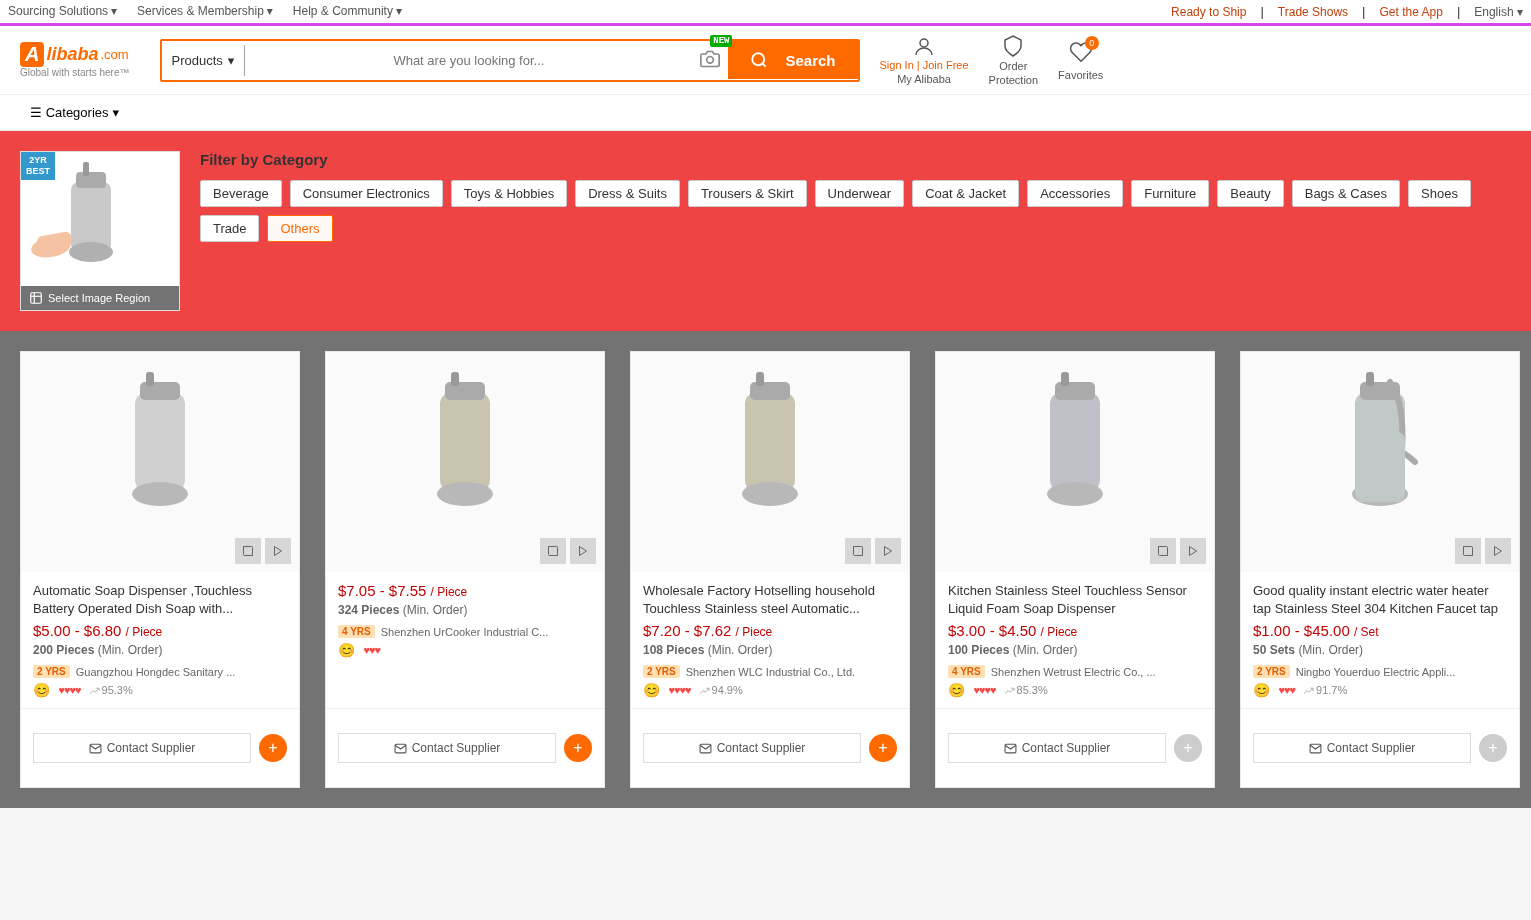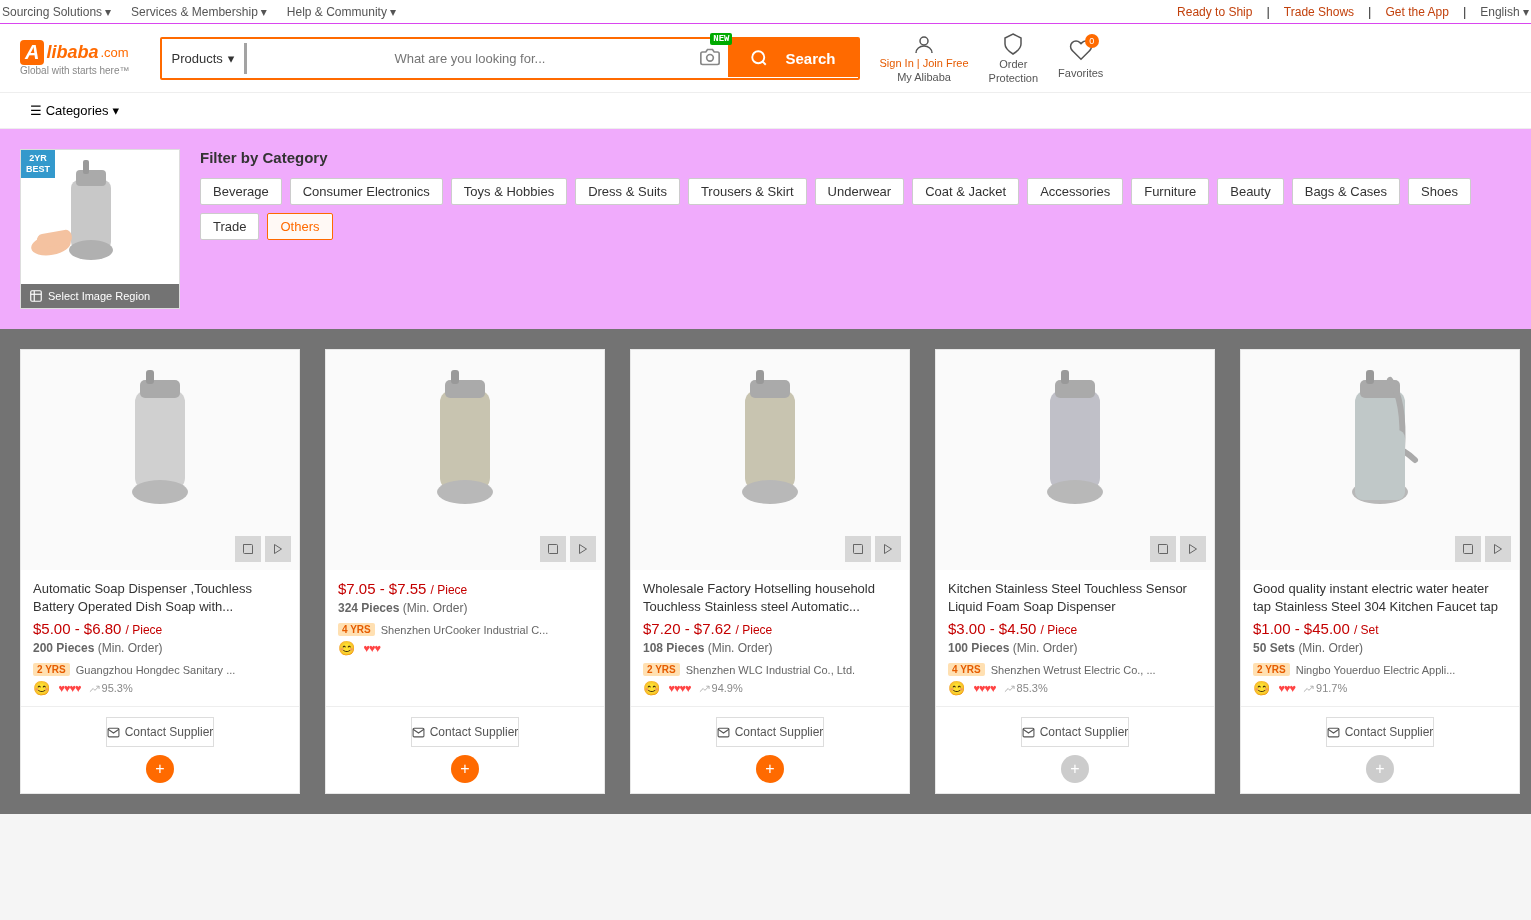--- a/index.html
+++ b/index.html
@@ -1,49 +1,49 @@
 <!DOCTYPE html>
 <html><head>
   <meta charset="utf-8">
   <style>
     * { margin: 0; padding: 0; box-sizing: border-box; }
     body { font-family: Arial, sans-serif; font-size: 13px; background: #f5f5f5; color: #333; }
 
     
-    .top-nav { background: #fff; border-bottom: 1px solid #d946ef; padding: 4px 2px; display: flex; justify-content: space-between; align-items: flex-end; }
+    .top-nav { background: #fff; border-bottom: 3px solid #d946ef; padding: 4px 8px; display: flex; justify-content: space-between; align-items: flex-start; }
     .top-nav-left { display: flex; gap: 20px; align-items: center; }
     .top-nav-left a { color: #555; text-decoration: none; font-size: 12px; display: flex; align-items: center; gap: 3px; }
     .top-nav-right { display: flex; gap: 14px; align-items: center; }
     .top-nav-right a { color: #555; font-size: 12px; text-decoration: none; }
     .top-nav-right a.highlight { color: #c2410c; }
 
     
     .main-nav { background: #fff; padding: 8px 20px; display: flex; align-items: center; gap: 0; border-bottom: 1px solid #eee; }
     .logo-area { display: flex; flex-direction: column; align-items: flex-start; margin-right: 30px; }
     .logo-text { font-size: 22px; font-weight: bold; color: #ff6a00; display: flex; align-items: center; gap: 2px; }
     .logo-sub { font-size: 10px; color: #888; }
 
     .search-section { display: flex; align-items: center; flex: 2; max-width: 700px; border: 2px solid #ff6a00; border-radius: 2px; }
-    .search-dropdown { padding: 8px 10px; border-right: 3px solid #a3a3a3; background: #fff; cursor: pointer; font-size: 13px; display: flex; gap: 5px; white-space: nowrap; }
+    .search-dropdown { padding: 8px 10px; border-right: 1px solid #a3a3a3; background: #fff; cursor: pointer; font-size: 13px; display: flex; gap: 5px; white-space: nowrap; }
     .search-input { flex: 1; padding: 8px 10px; border: none; outline: none; font-size: 13px; text-align: center; }
     .search-cam { padding: 8px; cursor: pointer; color: #888; position: relative; }
     .new-badge { position: absolute; top: -6px; right: -4px; background: #00aa00; color: #fff; font-size: 9px; padding: 1px 3px; border-radius: 2px; font-weight: bold; font-family: Liberation Mono, monospace; }
     .search-btn { background: #ff6a00; color: #fff; border: none; padding: 0 22px; height: 38px; font-size: 15px; font-weight: bold; cursor: pointer; display: flex; align-items: center; gap: 17px; }
 
     .right-icons { display: flex; align-items: center; gap: 20px; margin-left: 20px; }
     .icon-item { display: flex; flex-direction: column; align-items: center; cursor: pointer; position: relative; }
     .icon-item .icon-label { font-size: 11px; color: #555; margin-top: 2px; }
     .fav-count { position: absolute; top: -4px; right: -6px; background: #ff6a00; color: #fff; border-radius: 50%; width: 14px; height: 14px; font-size: 9px; display: flex; align-items: center; justify-content: center; }
 
     
     .cat-nav { background: #fff; padding: 6px 20px; display: flex; align-items: center; gap: 8px; border-bottom: 1px solid #eee; }
     .cat-btn { padding: 4px 10px; border: none; background: none; cursor: pointer; font-size: 13px; display: flex; align-items: center; gap: 4px; }
 
     
-    .image-search-area { background: #f0abfc; padding: 20px 20px; display: flex; align-items: flex-start; gap: 20px; }
+    .image-search-area { background: #ef4444; padding: 20px 20px; display: flex; align-items: flex-start; gap: 20px; }
     .image-preview { width: 160px; height: 160px; position: relative; background: #fff; border: 1px solid #ddd; overflow: hidden; flex-shrink: 0; }
     .img-overlay { position: absolute; bottom: 0; left: 0; right: 0; background: rgba(0,0,0,0.55); color: #fff; font-size: 11px; padding: 5px 8px; display: flex; align-items: center; gap: 5px; cursor: pointer; }
     .corner-badge { position: absolute; top: 0; left: 0; background: #3399cc; color: #fff; font-size: 9px; font-weight: bold; padding: 3px 5px; line-height: 1.2; text-align: center; }
 
     .filter-section { flex: 1; }
     .filter-title { font-size: 15px; font-weight: bold; color: #333; margin-bottom: 12px; }
     .filter-tags { display: flex; flex-wrap: wrap; gap: 8px; align-items: center; }
     .filter-tag { padding: 5px 12px; border: 1px solid #ccc; background: #fff; border-radius: 2px; cursor: pointer; font-size: 13px; color: #333; white-space: nowrap; }
     .filter-tag.active { border-color: #ff6a00; background: #fff9f5; color: #ff6a00; }
 
@@ -59,21 +59,21 @@
     .product-price { font-size: 15px; color: #c40000; font-weight: 500; }
     .product-moq { font-size: 12px; color: #666; font-weight: bold; }
     .product-moq span { font-weight: normal; }
     .supplier-row { display: flex; align-items: center; gap: 6px; margin-top: 4px; }
     .yrs-badge { background: #ffe0b2; color: #e65c00; font-size: 10px; font-weight: bold; padding: 1px 4px; border-radius: 2px; }
     .supplier-name { font-size: 11px; color: #666; flex: 1; overflow: hidden; text-overflow: ellipsis; white-space: nowrap; }
     .rating-row { display: flex; align-items: center; gap: 8px; font-size: 11px; color: #888; }
     .hearts { color: #ff4444; letter-spacing: -1px; }
     .smile { font-size: 14px; }
     .trending { color: #888; font-size: 11px; display: flex; align-items: center; gap: 2px; }
-    .contact-row { padding: 10px 12px; border-top: 1px solid #eee; display: flex; align-items: center; gap: 8px; flex-direction: column; }
+    .contact-row { padding: 24px 12px; border-top: 1px solid #eee; display: flex; align-items: center; gap: 8px; }
     .contact-btn { flex: 1; padding: 7px 0; border: 1px solid #ddd; background: #fff; cursor: pointer; font-size: 12px; color: #555; display: flex; align-items: center; justify-content: center; gap: 5px; }
     .add-cart-btn { width: 28px; height: 28px; background: #ff6a00; border: none; cursor: pointer; color: #fff; font-size: 16px; border-radius: 50%; display: flex; align-items: center; justify-content: center; }
     .add-cart-btn.gray { background: #ccc; }
   </style>
 </head>
 <body>
 
 <div class="top-nav">
   <div class="top-nav-left">
     <a href="#">Sourcing Solutions <span class="arrow">▾</span></a>

